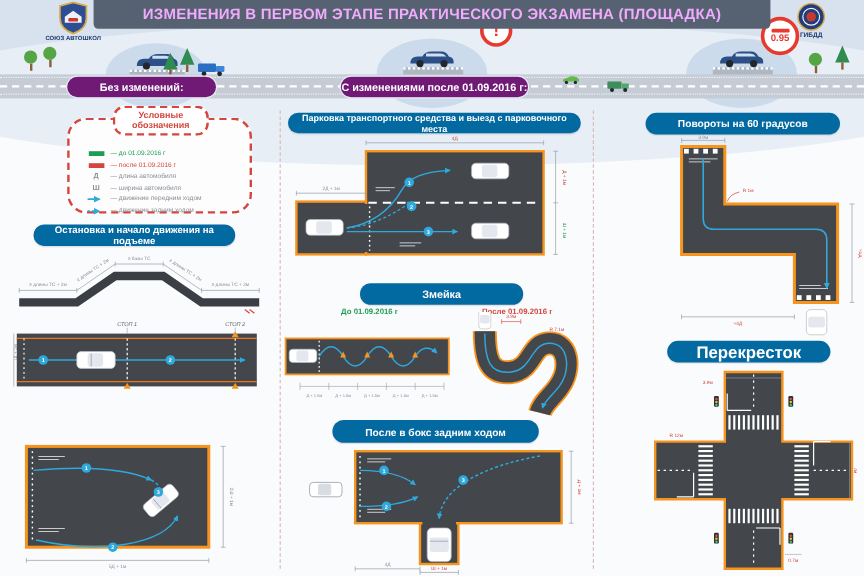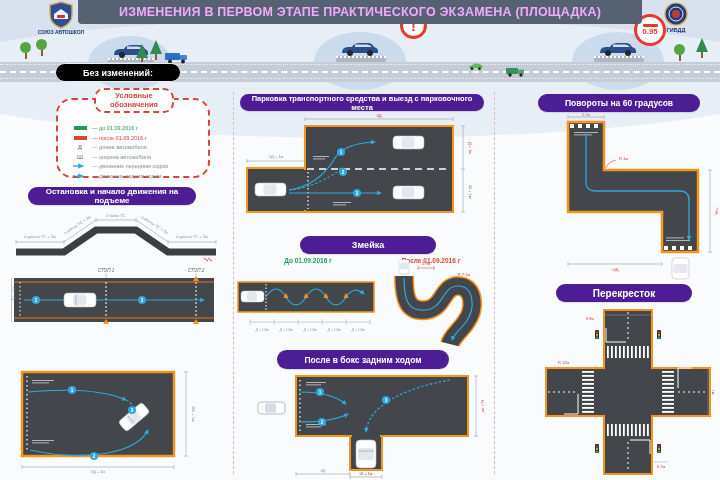--- a/index.html
+++ b/index.html
@@ -13,29 +13,29 @@
             display:flex;align-items:center;justify-content:center;}
   .titlebar span{color:#f0abfc;font-weight:bold;font-size:12.5px;letter-spacing:.2px;white-space:nowrap;}
   .logo-label{color:#1d3a6d;font-weight:bold;text-align:center;line-height:1.05;}
   
   .road{left:0;top:62px;width:720px;height:20px;background:#c5ccd5;}
   .road-center{left:0;top:71px;width:720px;height:0;border-top:2px dashed #ffffff;}
   .road-dots-a{left:0;top:64px;width:720px;height:0;border-top:1px dotted #eef2f7;}
   .road-dots-b{left:0;top:78px;width:720px;height:0;border-top:1px dotted #eef2f7;}
   .hummock{background:#cbdbeb;border-radius:50%;}
   .platform{background:#aeb7c2;border-top:2px dotted #fff;}
-  .navpill{background:#000000;border:1px solid #e8eef5;border-radius:10px;display:flex;align-items:center;justify-content:center;}
+  .navpill{background:#701a75;border:1px solid #e8eef5;border-radius:10px;display:flex;align-items:center;justify-content:center;}
   .navpill span{color:#fff;font-weight:bold;font-size:9px;white-space:nowrap;}
   .tree-crown{width:11px;height:11px;border-radius:50%;background:#55a545;}
   .trunk{width:2px;height:6px;background:#8b5e3c;margin:0 auto;}
   .fir{width:0;height:0;border-left:6px solid transparent;border-right:6px solid transparent;border-bottom:14px solid #2f8b4f;}
   .sign-circle{border-radius:50%;background:#fff;border:3px solid #e8392f;display:flex;flex-direction:column;align-items:center;justify-content:center;box-sizing:border-box;}
   
   .separator{width:0;border-left:1px dashed #d9bcbc;}
-  .pill{background:#4c1d95;color:#fff;border-radius:10px;display:flex;align-items:center;justify-content:center;text-align:center;font-weight:bold;box-shadow:0 1px 1px rgba(0,0,0,.12);}
+  .pill{background:#0369a1;color:#fff;border-radius:10px;display:flex;align-items:center;justify-content:center;text-align:center;font-weight:bold;box-shadow:0 1px 1px rgba(0,0,0,.12);}
   .legendbox{border:2px dashed #d6453d;border-radius:16px;background:#fdfdfd;}
   .legendtitle{background:#fff;border:2px dashed #d6453d;border-radius:10px;color:#d6453d;font-weight:bold;
                font-size:7.5px;line-height:1.15;text-align:center;padding:2px 6px;}
   .lrow{display:flex;align-items:center;gap:4px;height:8px;margin:0 0 1.5px 14px;}
   .lrow .txt{font-size:5.5px;color:#8a8f96;white-space:nowrap;}
   .lrow .txt.g{color:#1f9d55;}  .lrow .txt.r{color:#d6453d;}
   .lsym{width:16px;display:flex;justify-content:center;align-items:center;font-size:6px;color:#8a8f96;font-weight:bold;}
   svg text{font-family:"Liberation Sans",sans-serif;}
   .dimt{fill:#8a8f96;font-size:4px;}
   .dimr{fill:#cf3f34;font-size:4px;}
@@ -134,20 +134,23 @@
   <svg class="abs" style="left:506px;top:67px;" width="20" height="10">
     <rect x="0" y="1" width="12" height="6" rx="1" fill="#3c8f5a"></rect>
       <rect x="12" y="2.5" width="6" height="4.5" rx="1" fill="#52a66e"></rect>
     <circle cx="4" cy="8" r="1.7" fill="#23272d"></circle>
       <circle cx="15" cy="8" r="1.7" fill="#23272d"></circle>
   </svg>
 
   <div class="abs navpill" style="left:55px;top:63px;width:124px;height:17px;">
     <span>Без изменений:</span>
   </div>
+  <div class="abs navpill" style="left:283px;top:63px;width:156px;height:17px;">
+    <span>С изменениями после 01.09.2016 г:</span>
+  </div>
 
   <div class="abs sign-circle" style="left:400px;top:12px;width:27px;height:27px;">
     <span style="color:#e8392f;font-weight:bold;font-size:15px;line-height:1;">!</span>
   </div>
   <div class="abs sign-circle" style="left:634px;top:14px;width:32px;height:32px;">
     <div style="width:15px;height:3px;background:#e8392f;border-radius:1px;margin-bottom:1px;"></div>
     <span style="color:#e8392f;font-weight:bold;font-size:8px;line-height:1;">0.95</span>
   </div>
 
   <div class="abs titlebar">
@@ -501,21 +504,21 @@
         <line x1="46" y1="150" x2="46" y2="154"></line>
         <line x1="140" y1="150" x2="140" y2="154"></line>
     </g>
     <text x="64" y="3.5" class="dimt" text-anchor="middle">3.9м</text>
     <path d="M94,48 Q86,50 84,56" fill="none" stroke="#cf3f34" stroke-width="0.6"></path>
     <text x="97" y="48" class="dimr">R 1м</text>
     <text x="0" y="0" class="dimr" transform="translate(194,99) rotate(90)" text-anchor="middle">≈1Д</text>
     <text x="93" y="159" class="dimr" text-anchor="middle">≈4Д</text>
   </svg>
 
-  <div class="abs pill" style="left:556px;top:284px;width:136px;height:18px;font-size:10px;">Перекресток</div>
+  <div class="abs pill" style="left:556px;top:284px;width:136px;height:18px;font-size:14px;">Перекресток</div>
 
   <svg class="abs" style="left:542px;top:306px;" width="172" height="170">
     <path d="M62,4 h48 v58 h58 v48 h-58 v58 h-48 v-58 H4 v-48 h58 Z" fill="#43474c" stroke="#f7941d" stroke-width="2"></path>
     <g fill="#ffffff">
       <rect x="65" y="40" width="1.8" height="12"></rect>
         <rect x="69" y="40" width="1.8" height="12"></rect>
         <rect x="73" y="40" width="1.8" height="12"></rect>
         <rect x="77" y="40" width="1.8" height="12"></rect>
         <rect x="81" y="40" width="1.8" height="12"></rect>
         <rect x="85" y="40" width="1.8" height="12"></rect>

